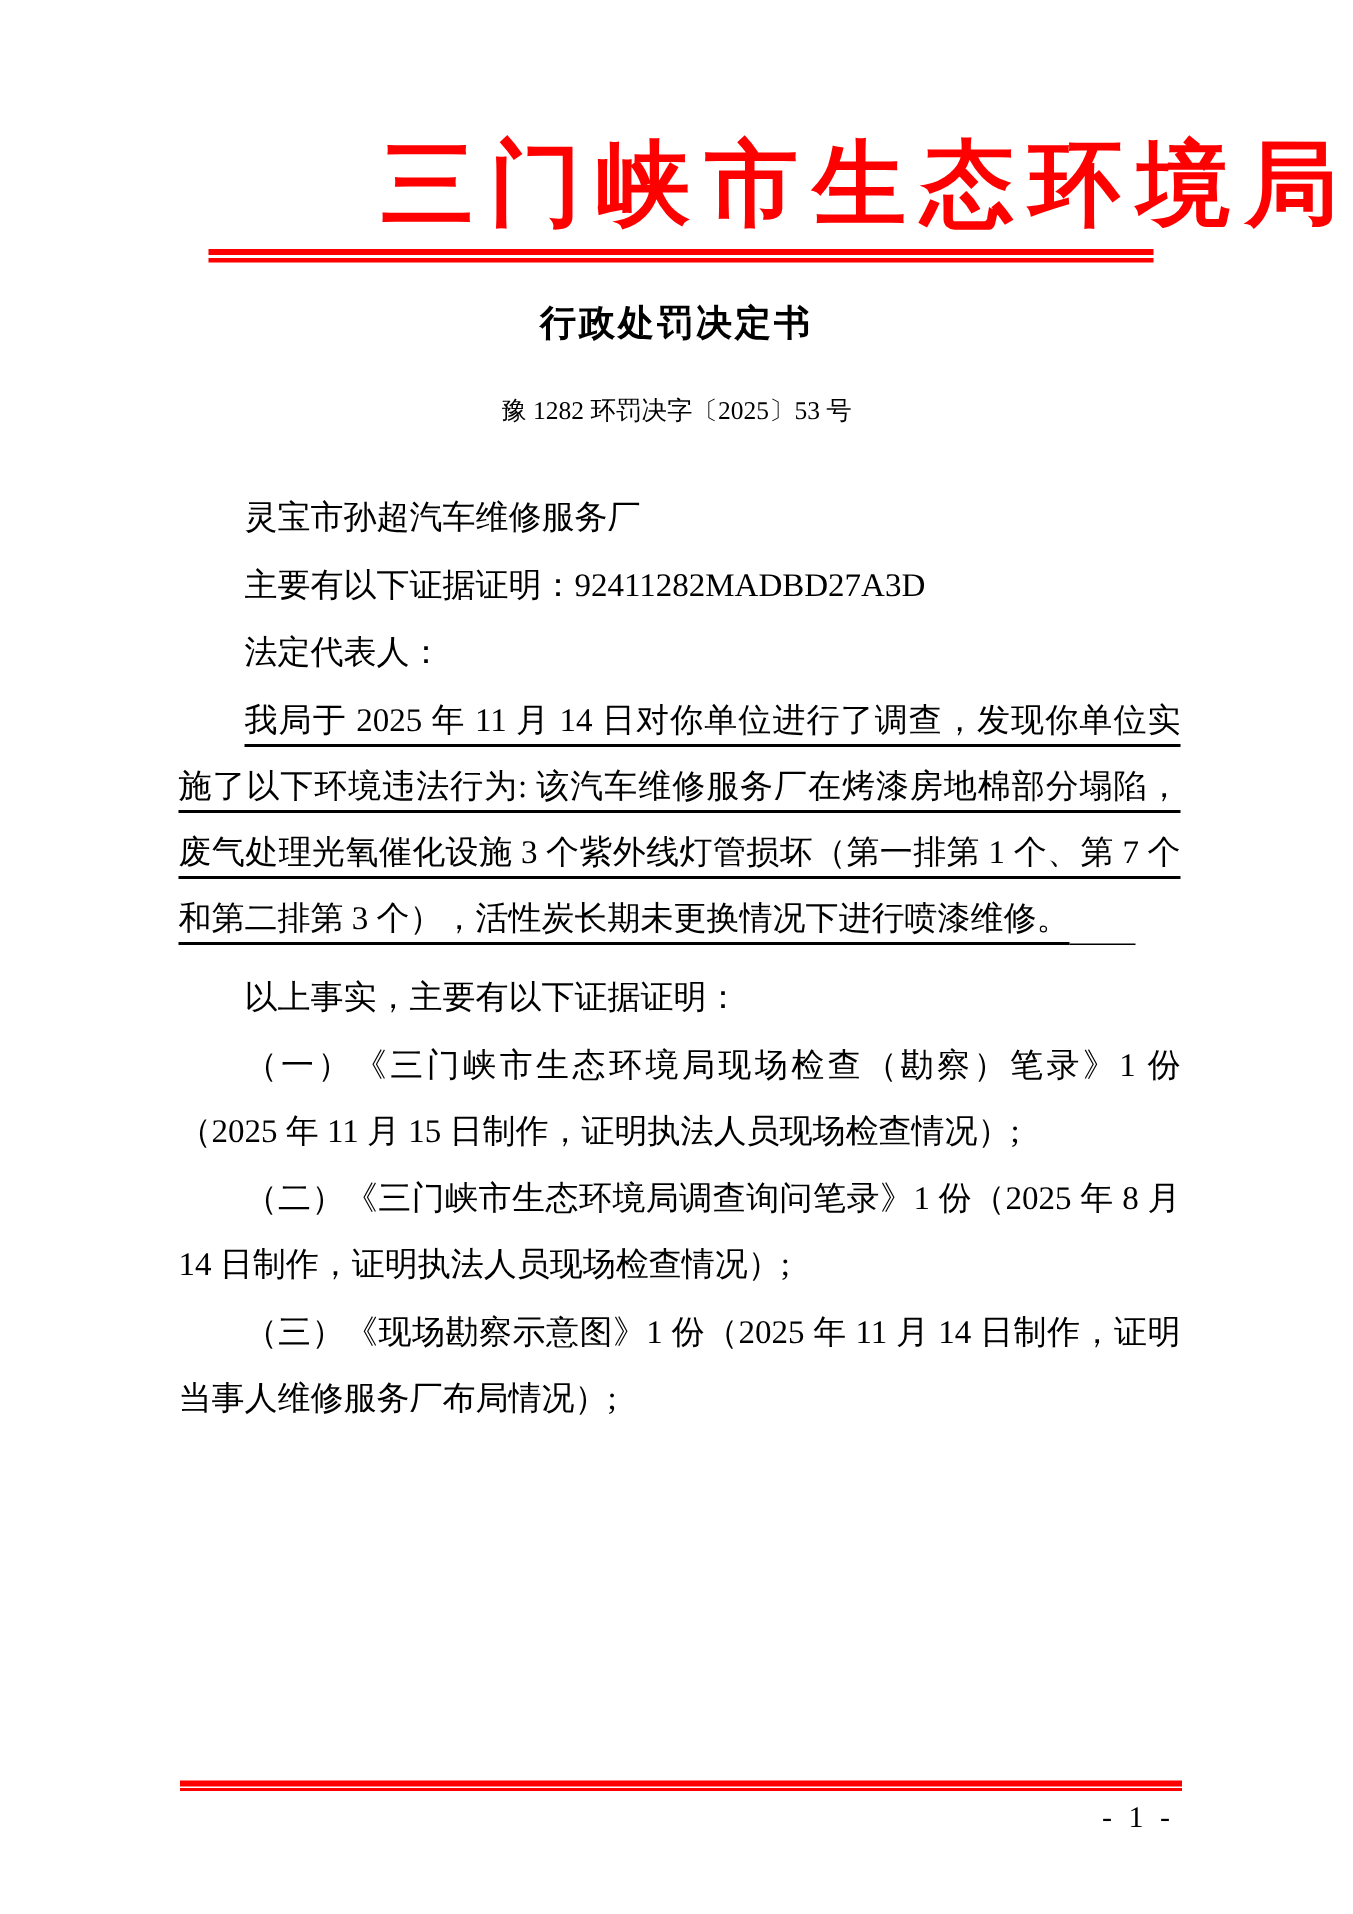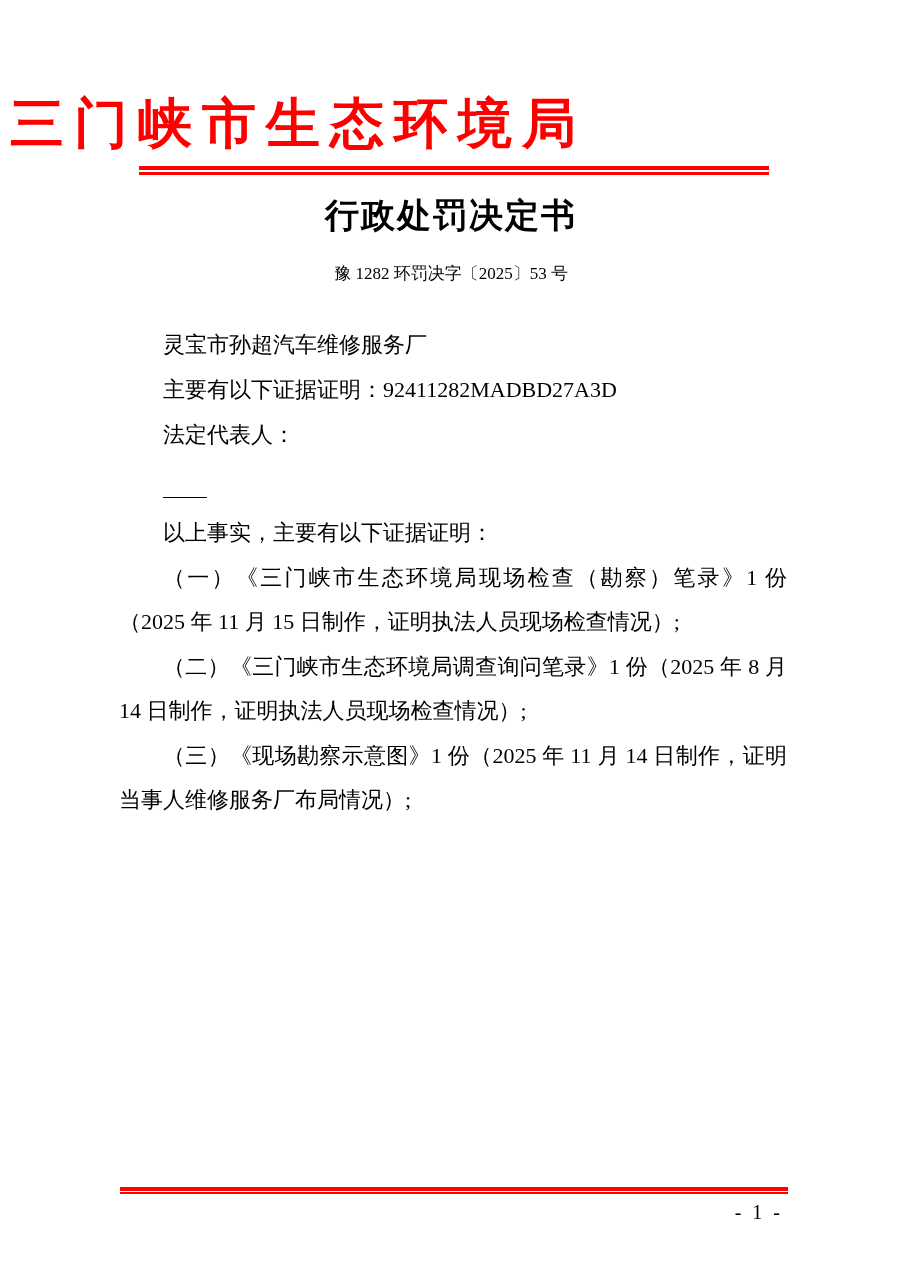--- a/index.html
+++ b/index.html
@@ -16,23 +16,23 @@
     font-family: "Liberation Serif", "DejaVu Serif", serif;
     overflow: hidden;
   }
   
   .agency {
     position: absolute;
     top: 86px;
     left: 0;
     width: 100%;
     margin: 0;
-    text-align: left;
+    text-align: right;
     text-indent: 10px;
-    font-size: 54px;
+    font-size: 62px;
     line-height: 76px;
     font-weight: bold;
     letter-spacing: 10px;
     color: #ff0000;
     white-space: nowrap;
   }
   .rule-top {
     position: absolute;
     top: 166px;
     left: 139px;
@@ -41,21 +41,21 @@
   .rule-top .r1 { height: 4px; background: #ff0000; margin-bottom: 2px; }
   .rule-top .r2 { height: 3px; background: #ff0000; }
   
   .doc-title {
     position: absolute;
     top: 194px;
     left: 0;
     width: 100%;
     margin: 0;
     text-align: center;
-    font-size: 34px;
+    font-size: 24px;
     line-height: 44px;
     font-weight: bold;
     letter-spacing: 2px;
   }
   .doc-number {
     position: absolute;
     top: 259px;
     left: 0;
     width: 100%;
     text-align: center;
@@ -133,21 +133,21 @@
 
     <p>灵宝市孙超汽车维修服务厂</p>
 
     <p>主要有以下证据证明：92411282MADBD27A3D</p>
 
 
     <p>法定代表人：</p>
 
 
     <p class="facts">
-      <span class="trail"></span>
+      <span class="u">我局于 2025 年 11 月 14 日对你单位进行了调查，发现你单位实施了以下环境违法行为: 该汽车维修服务厂在烤漆房地棉部分塌陷，废气处理光氧催化设施 3 个紫外线灯管损坏（第一排第 1 个、第 7 个和第二排第 3 个），活性炭长期未更换情况下进行喷漆维修。</span><span class="trail"></span>
     </p>
 
     <p class="intro">以上事实，主要有以下证据证明：</p>
 
     <p>（一）《三门峡市生态环境局现场检查（勘察）笔录》1 份（2025 年 11 月 15 日制作，证明执法人员现场检查情况）;</p>
 
     <p>（二）《三门峡市生态环境局调查询问笔录》1 份（2025 年 8 月 14 日制作，证明执法人员现场检查情况）;</p>
 
     <p>（三）《现场勘察示意图》1 份（2025 年 11 月 14 日制作，证明当事人维修服务厂布局情况）;</p>
 

